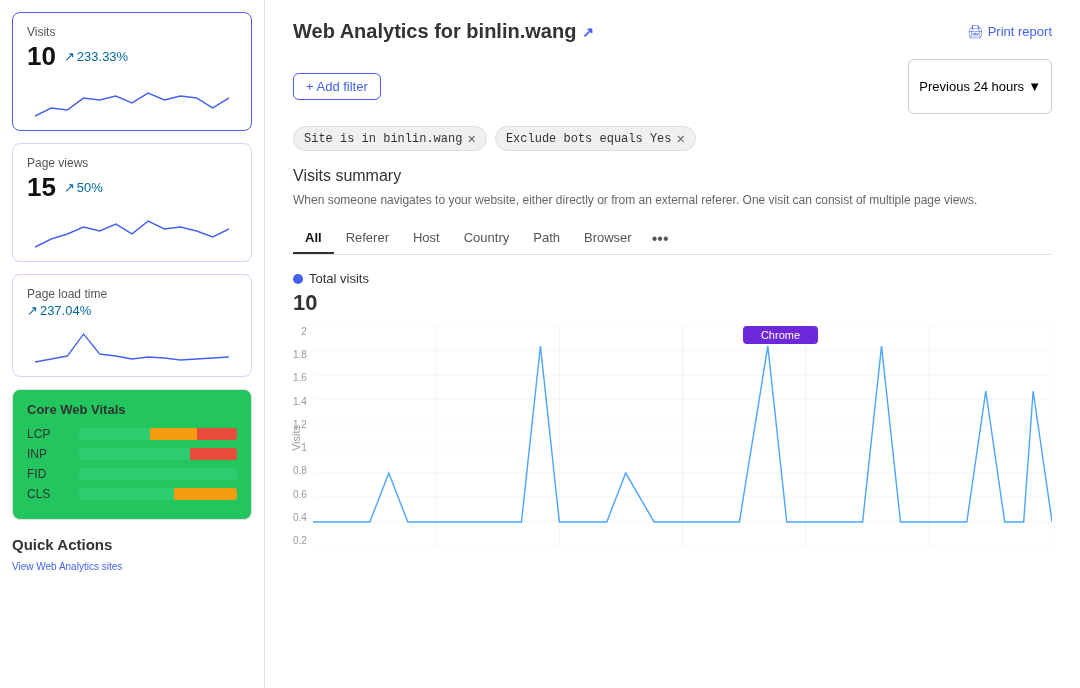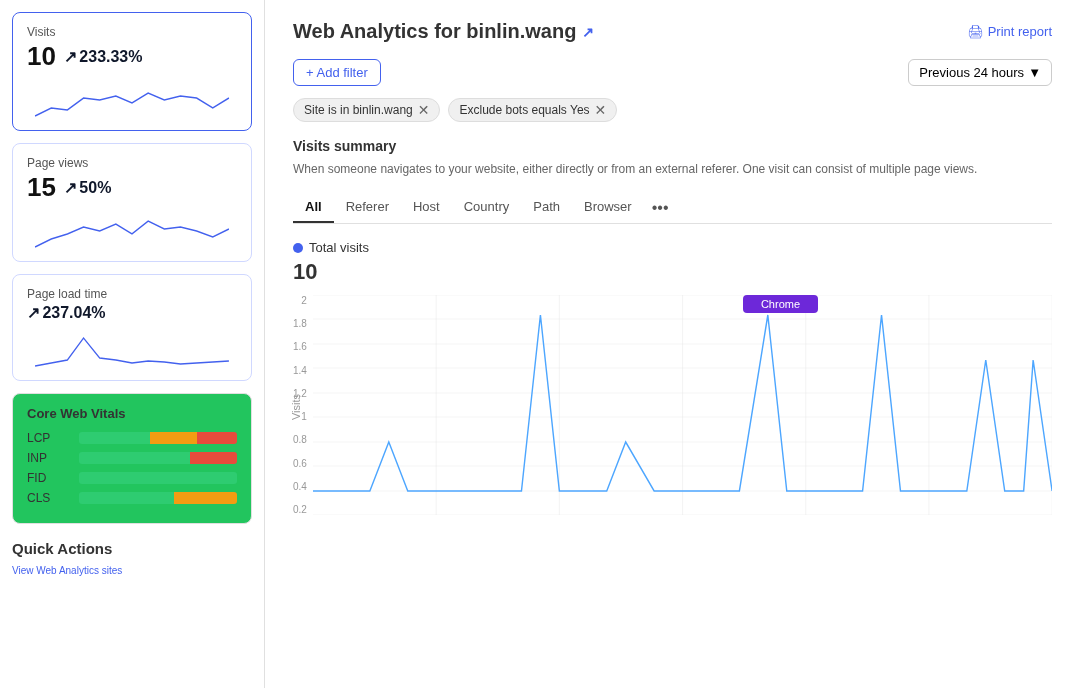--- a/index.html
+++ b/index.html
@@ -5,21 +5,21 @@
     * { box-sizing: border-box; margin: 0; padding: 0; }
     body { font-family: -apple-system, BlinkMacSystemFont, 'Segoe UI', sans-serif; background: #f5f5f5; display: flex; height: 688px; overflow: hidden; font-size: 13px; color: #333; }
 
     
     .sidebar { width: 265px; min-width: 265px; background: #fff; border-right: 1px solid #e0e0e0; display: flex; flex-direction: column; padding: 12px; overflow-y: auto; }
 
     .metric-card { border: 1.5px solid #d0d8ff; border-radius: 8px; padding: 12px 14px; margin-bottom: 12px; background: #fff; }
     .metric-card.active { border-color: #4361ee; }
     .metric-label { font-size: 12px; color: #555; margin-bottom: 2px; }
     .metric-value { font-size: 26px; font-weight: 700; color: #111; display: flex; align-items: center; gap: 8px; }
-    .metric-change { font-size: 16px; font-weight: 700; color: #0f172a; display: flex; align-items: center; gap: 2px; }
+    .metric-change { font-size: 13px; font-weight: 400; color: #0369a1; display: flex; align-items: center; gap: 2px; }
     .metric-change.up::before { content: '↗'; }
     .sparkline { height: 40px; width: 100%; margin-top: 6px; }
 
     .core-web-vitals { border: 1px solid #e0e0e0; border-radius: 8px; padding: 12px 14px; margin-bottom: 12px; background: #22c55e; }
     .cwv-title { font-size: 13px; font-weight: 600; margin-bottom: 10px; }
     .cwv-row { display: flex; align-items: center; margin-bottom: 6px; gap: 24px; }
     .cwv-label { font-size: 12px; width: 28px; color: #333; }
     .cwv-bar-container { flex: 1; height: 12px; border-radius: 3px; overflow: hidden; display: flex; }
     .cwv-seg { height: 100%; }
 
@@ -30,27 +30,27 @@
     
     .main { flex: 1; background: #fff; overflow-y: auto; padding: 20px 28px; }
 
     .page-header { display: flex; align-items: center; justify-content: space-between; margin-bottom: 16px; }
     .page-title { font-size: 20px; font-weight: 700; display: flex; align-items: center; gap: 6px; }
     .external-link-icon { color: #4361ee; font-size: 14px; }
     .print-btn { color: #4361ee; background: none; border: none; cursor: pointer; font-size: 13px; display: flex; align-items: center; gap: 4px; }
 
     .toolbar { display: flex; align-items: center; justify-content: space-between; margin-bottom: 12px; }
     .add-filter-btn { background: none; border: 1.5px solid #4361ee; color: #4361ee; border-radius: 6px; padding: 5px 12px; font-size: 13px; cursor: pointer; display: flex; align-items: center; gap: 4px; }
-    .time-filter { background: #fff; border: 1px solid #ccc; border-radius: 6px; padding: 5px 10px; font-size: 13px; cursor: pointer; display: flex; align-items: center; gap: 4px; }
-
-    .filter-tags { display: flex; gap: 8px; margin-bottom: 16px; flex-wrap: wrap; }
+    .time-filter { background: #fff; border: 1px solid #ccc; border-radius: 6px; padding: 19px 10px; font-size: 13px; cursor: pointer; display: flex; align-items: center; gap: 4px; }
+
+    .filter-tags { display: flex; gap: 8px; margin-bottom: 16px; flex-wrap: wrap; font-family: Liberation Mono, monospace; }
     .filter-tag { background: #f0f0f0; border: 1px solid #ddd; border-radius: 14px; padding: 3px 10px; font-size: 12px; display: flex; align-items: center; gap: 5px; color: #333; }
     .filter-tag .remove { cursor: pointer; color: #666; font-size: 14px; }
 
-    .section-title { font-size: 14px; font-weight: 700; margin-bottom: 6px; }
+    .section-title { font-size: 16px; font-weight: 400; margin-bottom: 6px; }
     .section-desc { font-size: 12px; color: #666; margin-bottom: 14px; line-height: 1.5; }
 
     .tab-bar { display: flex; align-items: center; gap: 0; border-bottom: 1px solid #e0e0e0; margin-bottom: 16px; }
     .tab { padding: 7px 12px; font-size: 13px; color: #555; cursor: pointer; border-bottom: 2px solid transparent; background: none; border-top: none; border-left: none; border-right: none; }
     .tab.active { color: #111; border-bottom: 2px solid #333; font-weight: 600; }
     .tab-more { color: #555; font-size: 16px; padding: 4px 8px; cursor: pointer; background: none; border: none; }
 
     .chart-area { position: relative; }
     .chart-legend { display: flex; align-items: center; gap: 6px; margin-bottom: 4px; }
     .legend-dot { width: 10px; height: 10px; border-radius: 50%; background: #4361ee; }

